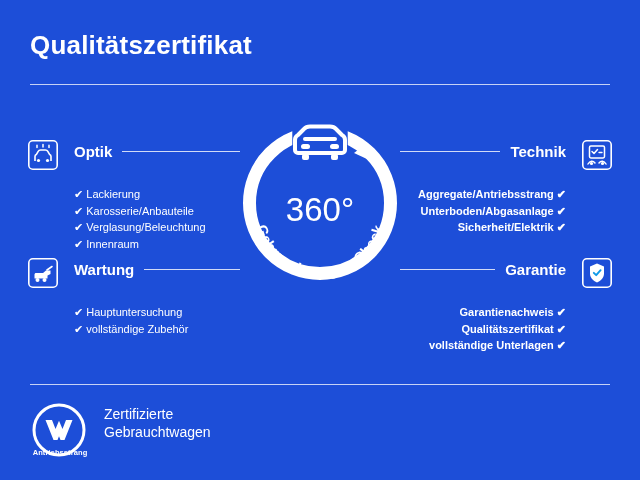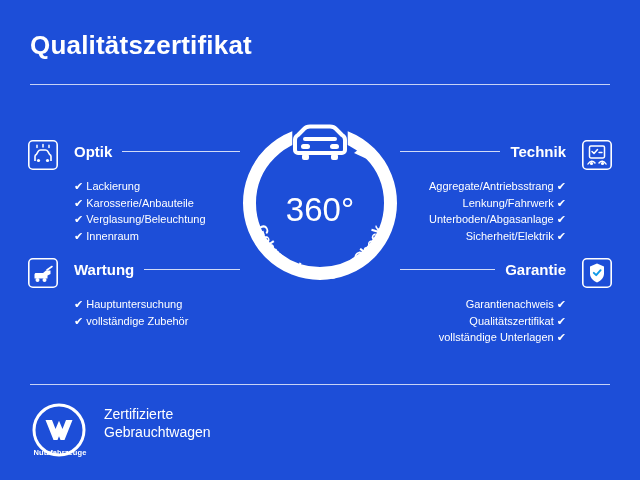--- a/index.html
+++ b/index.html
@@ -114,34 +114,35 @@
     font-size: 15px;
     font-weight: bold;
     white-space: nowrap;
   }
   .sec-line {
     flex: 1 1 auto;
     height: 1px;
     background: rgba(255,255,255,0.8);
   }
   .sec-items {
-    margin-top: 16px;
+    margin-top: 24px;
     list-style: none;
     padding: 0;
   }
   .sec-items li {
     font-size: 11px;
     line-height: 16.5px;
     white-space: nowrap;
   }
   .left-sec .sec-items li {
     text-align: left;
   }
   .right-sec .sec-items {
     text-align: right;
+    font-weight: bold;
   }
   .check {
     font-size: 11px;
   }
 
   
   .icon-box {
     position: absolute;
     width: 30px;
     height: 30px;
@@ -273,21 +274,20 @@
       <circle cx="20.5" cy="23.5" r="1.6" fill="#ffffff"></circle>
     </svg>
   </div>
   <div class="section right-sec" style="left:400px; top:140px; width:166px;">
     <div class="sec-head right">
       <div class="sec-title">Technik</div>
       <div class="sec-line"></div>
     </div>
     <ul class="sec-items">
       <li><span>Aggregate/Antriebsstrang</span> <span class="check">✔</span></li>
-      <li><span>Lenkung/Fahrwerk</span> <span class="check">✔</span></li>
       <li><span>Unterboden/Abgasanlage</span> <span class="check">✔</span></li>
       <li><span>Sicherheit/Elektrik</span> <span class="check">✔</span></li>
     </ul>
   </div>
 
   <div class="icon-box" style="left:582px; top:258px;">
     <svg viewBox="0 0 30 30" width="30" height="30">
       <rect x="0.8" y="0.8" width="28.4" height="28.4" rx="4" fill="none" stroke="#ffffff" stroke-width="1.6"></rect>
       <path d="M15 5.5 L22 8.5 L22 15.5 C22 19.8 18.9 22.8 15 24.5 C11.1 22.8 8 19.8 8 15.5 L8 8.5 Z" fill="#ffffff"></path>
       <path d="M11.8 14.8 L14.2 17.2 L18.6 12.2" fill="none" stroke="#0f9ae8" stroke-width="1.9" stroke-linecap="round" stroke-linejoin="round"></path>
@@ -304,20 +304,20 @@
       <li><span>vollständige Unterlagen</span> <span class="check">✔</span></li>
     </ul>
   </div>
 
   <div class="footer-rule"></div>
 
   <svg class="vw-logo" viewBox="0 0 54 54">
     <circle cx="27" cy="27" r="25" fill="none" stroke="#ffffff" stroke-width="3"></circle>
     <path d="M13.5 17 L20 17 L23.5 26 L27 17.8 L30.5 26 L34 17 L40.5 17 L32.5 37 L28.5 37 L27 33.2 L25.5 37 L21.5 37 Z" fill="#ffffff"></path>
   </svg>
-  <div class="vw-sub">Nutzfahrzeuge</div>
+  <div class="vw-sub">Antriebsstrang</div>
 
   <div class="footer-text">
     <div>Zertifizierte</div>
     <div>Gebrauchtwagen</div>
   </div>
 
 </div>
 
 </body></html>

